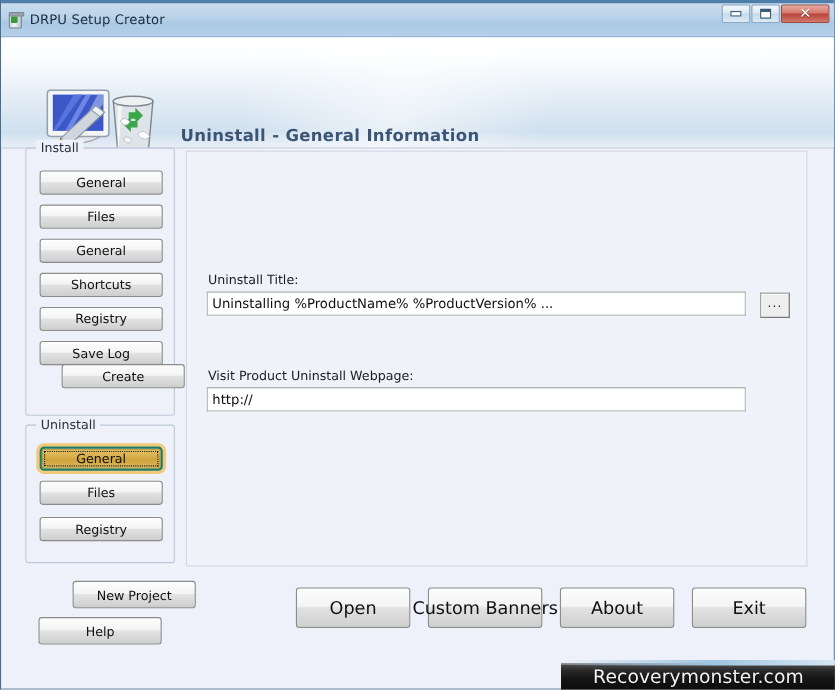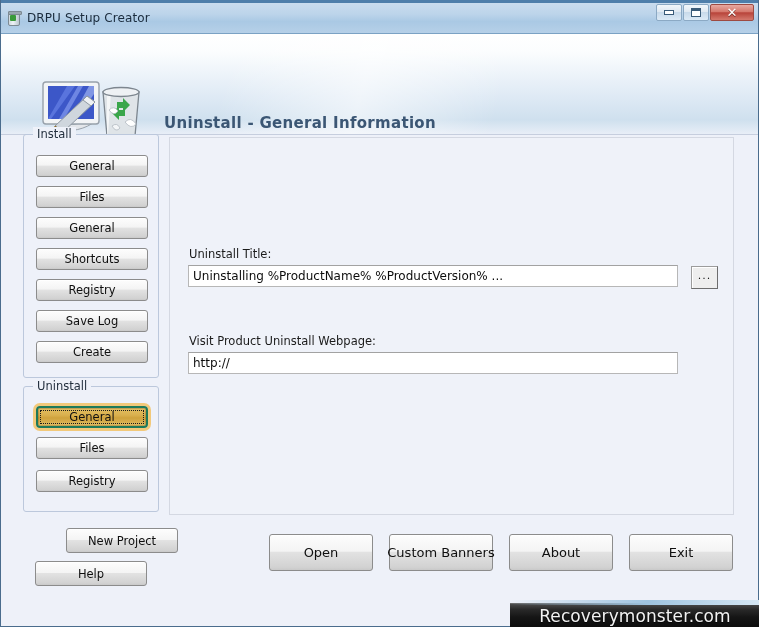--- a/index.html
+++ b/index.html
@@ -215,21 +215,21 @@
     height: 22px;
   }
 
   
   .sb0 { top: 20px; }
   .sb1 { top: 51px; }
   .sb2 { top: 82px; }
   .sb3 { top: 113px; }
   .sb4 { top: 144px; }
   .sb5 { top: 175px; }
-  .sb6 { top: 206px; }
+  .sb6 { top: 196px; margin-left: 20px; }
 
   
   .ub0 { top: 19px; }
   .ub1 { top: 50px; }
   .ub2 { top: 83px; }
 
   .lower-btn {
     position: absolute;
     left: 34px;
     width: 112px;
@@ -296,21 +296,21 @@
 
   #lbl-webpage { left: 188px; top: 334px; }
   #txt-webpage { left: 187px; top: 352px; width: 490px; height: 22px; }
 
   
   .action-btn {
     position: absolute;
     top: 534px;
     width: 104px;
     height: 37px;
-    font-size: 13px;
+    font-size: 16px;
   }
   #btn-open { left: 268px; }
   #btn-custom-banners { left: 388px; }
   #btn-about { left: 508px; }
   #btn-exit { left: 628px; }
 
   
   .watermark {
     position: absolute;
     left: 509px;

